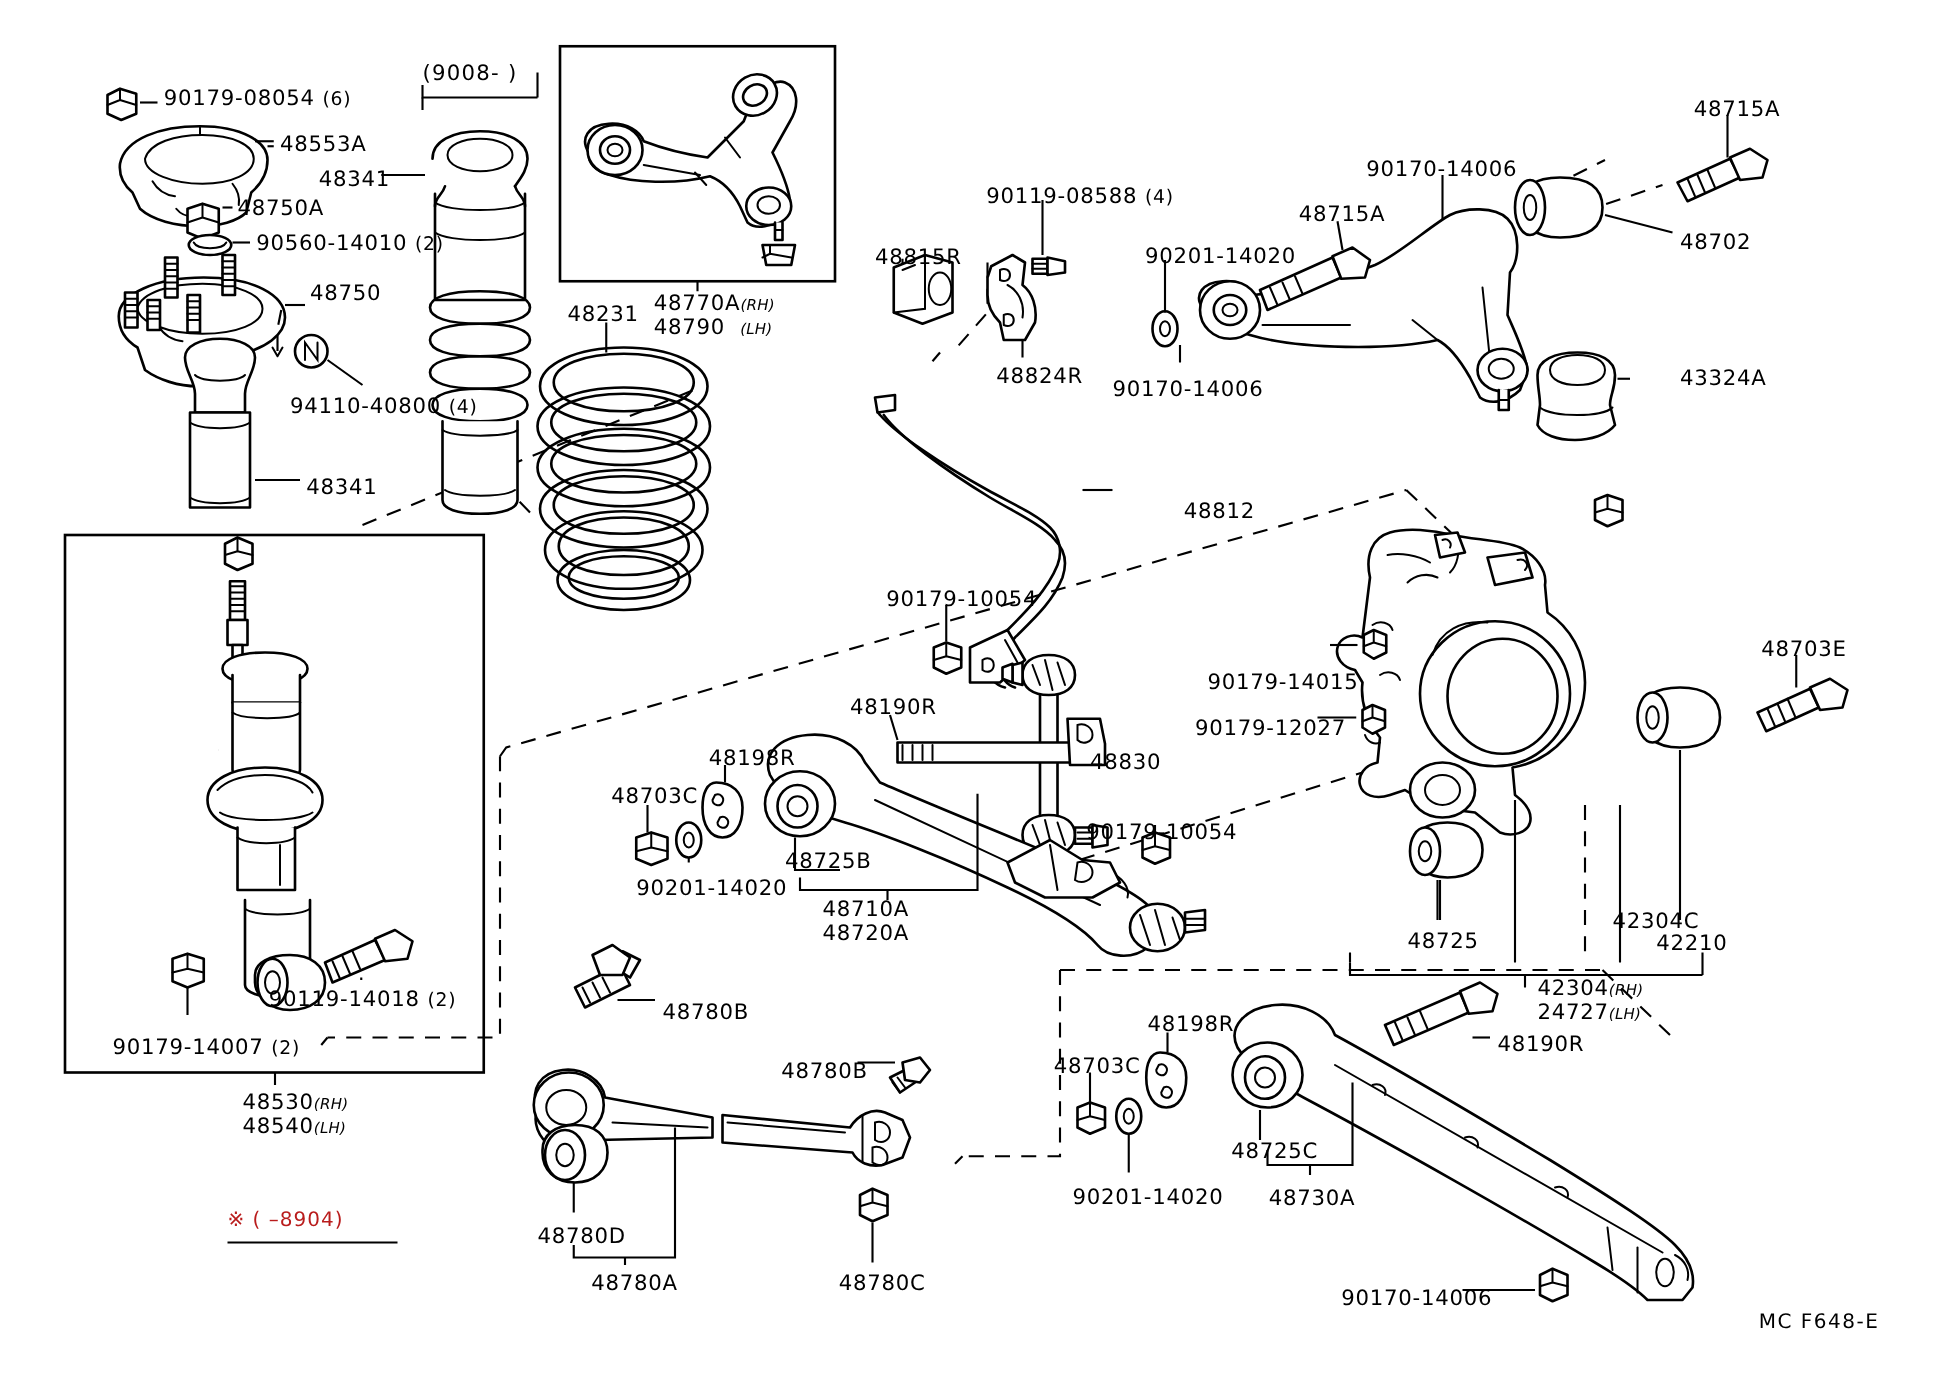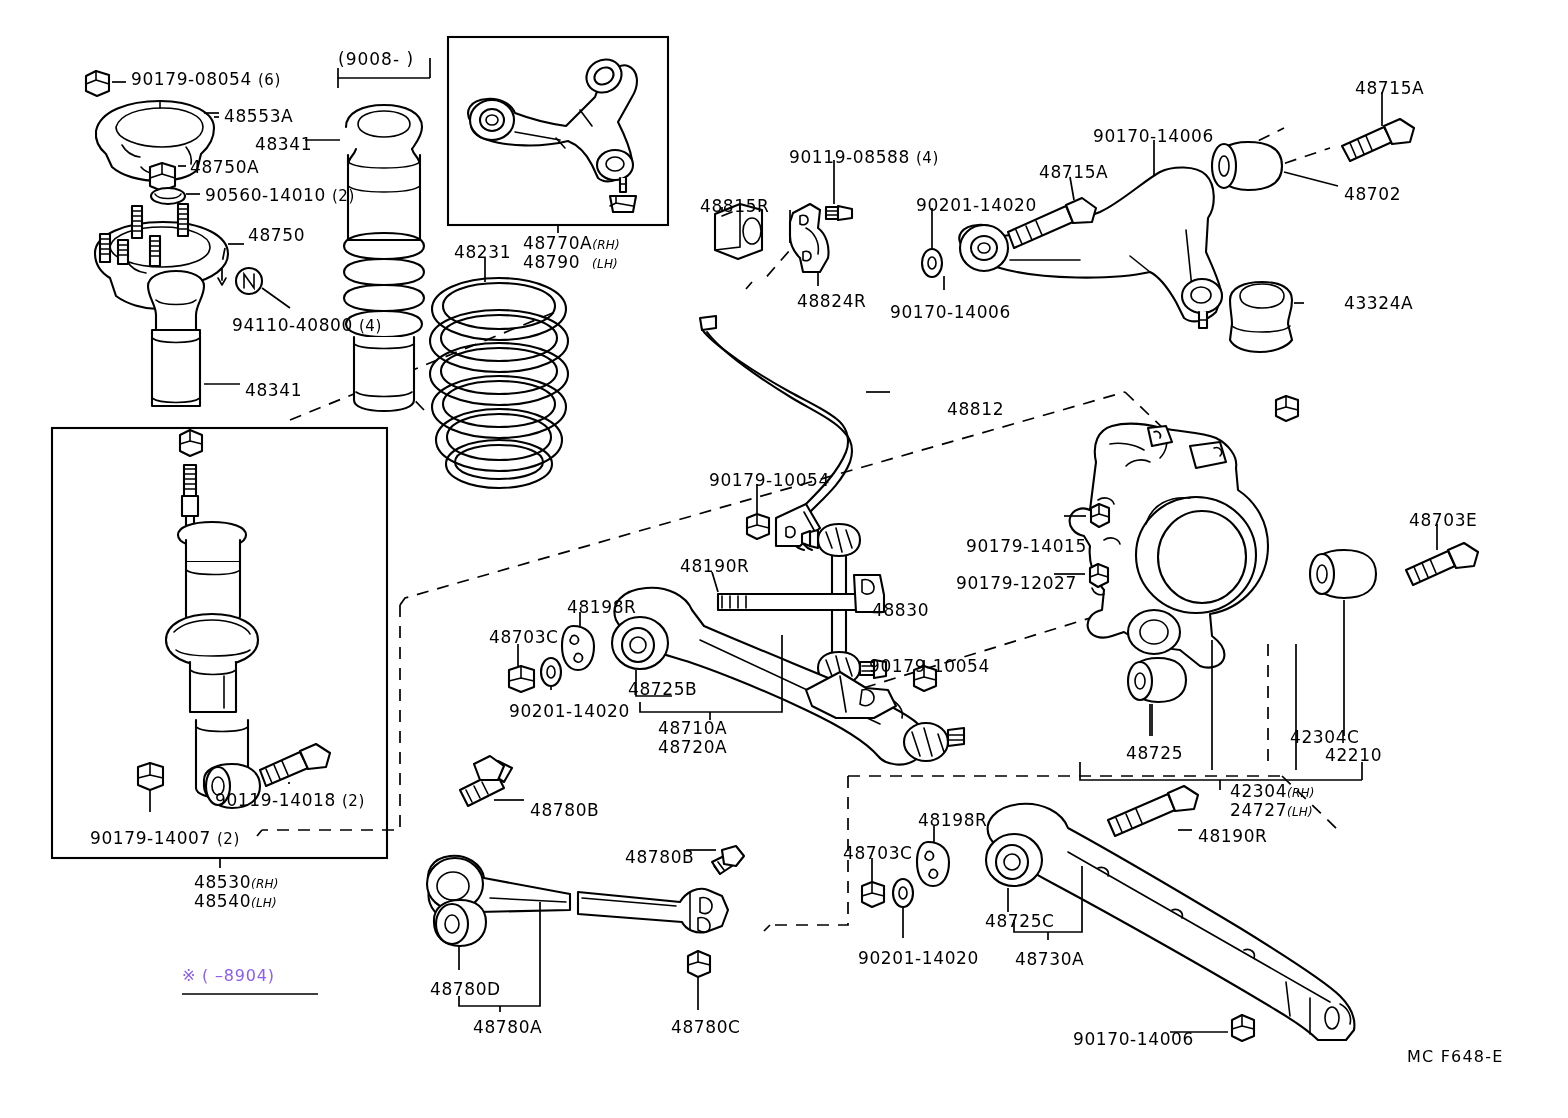--- a/index.html
+++ b/index.html
@@ -27,21 +27,21 @@
     position:absolute;
     font-size:16px;
     letter-spacing:1.2px;
     color:#000;
     font-family:"DejaVu Sans","Liberation Sans",sans-serif;
   }
   .note{
     position:absolute;
     font-size:16px;
     letter-spacing:0.8px;
-    color:#8b5cf6;
+    color:#b91c1c;
   }
 </style>
 </head>
 <body>
 
 <div id="page">
 
   <svg id="art" viewBox="0 0 1568 1118">
     <defs>
       <style>

